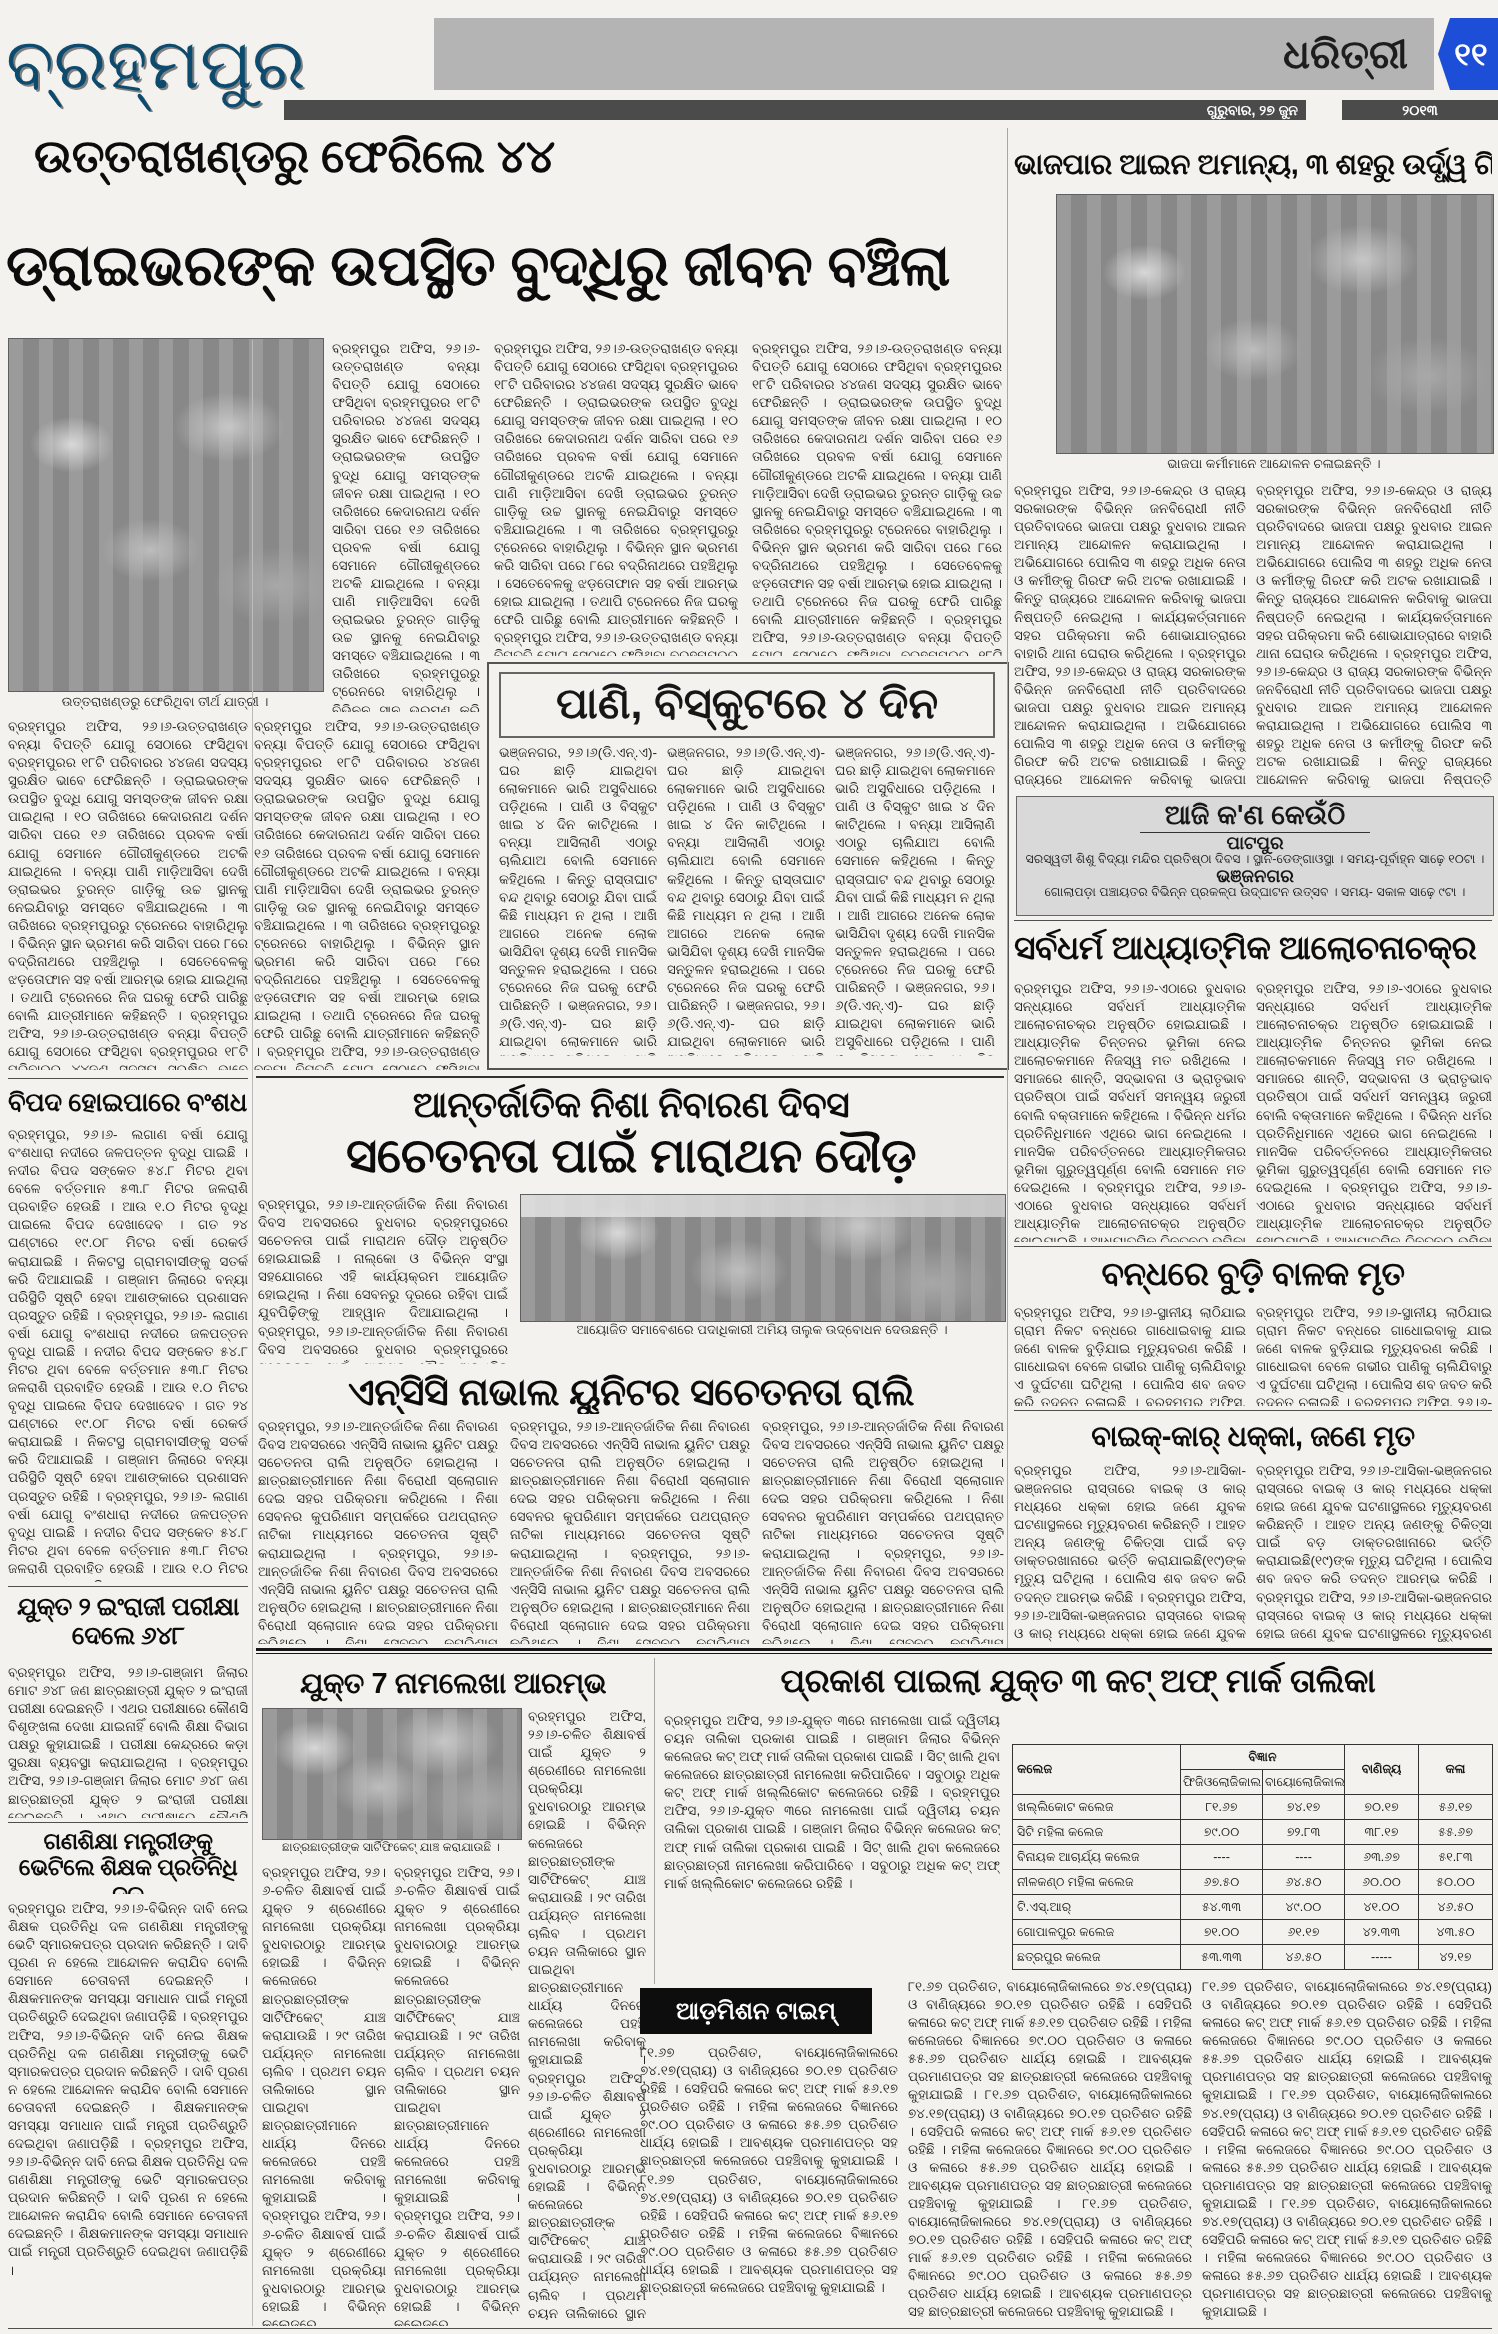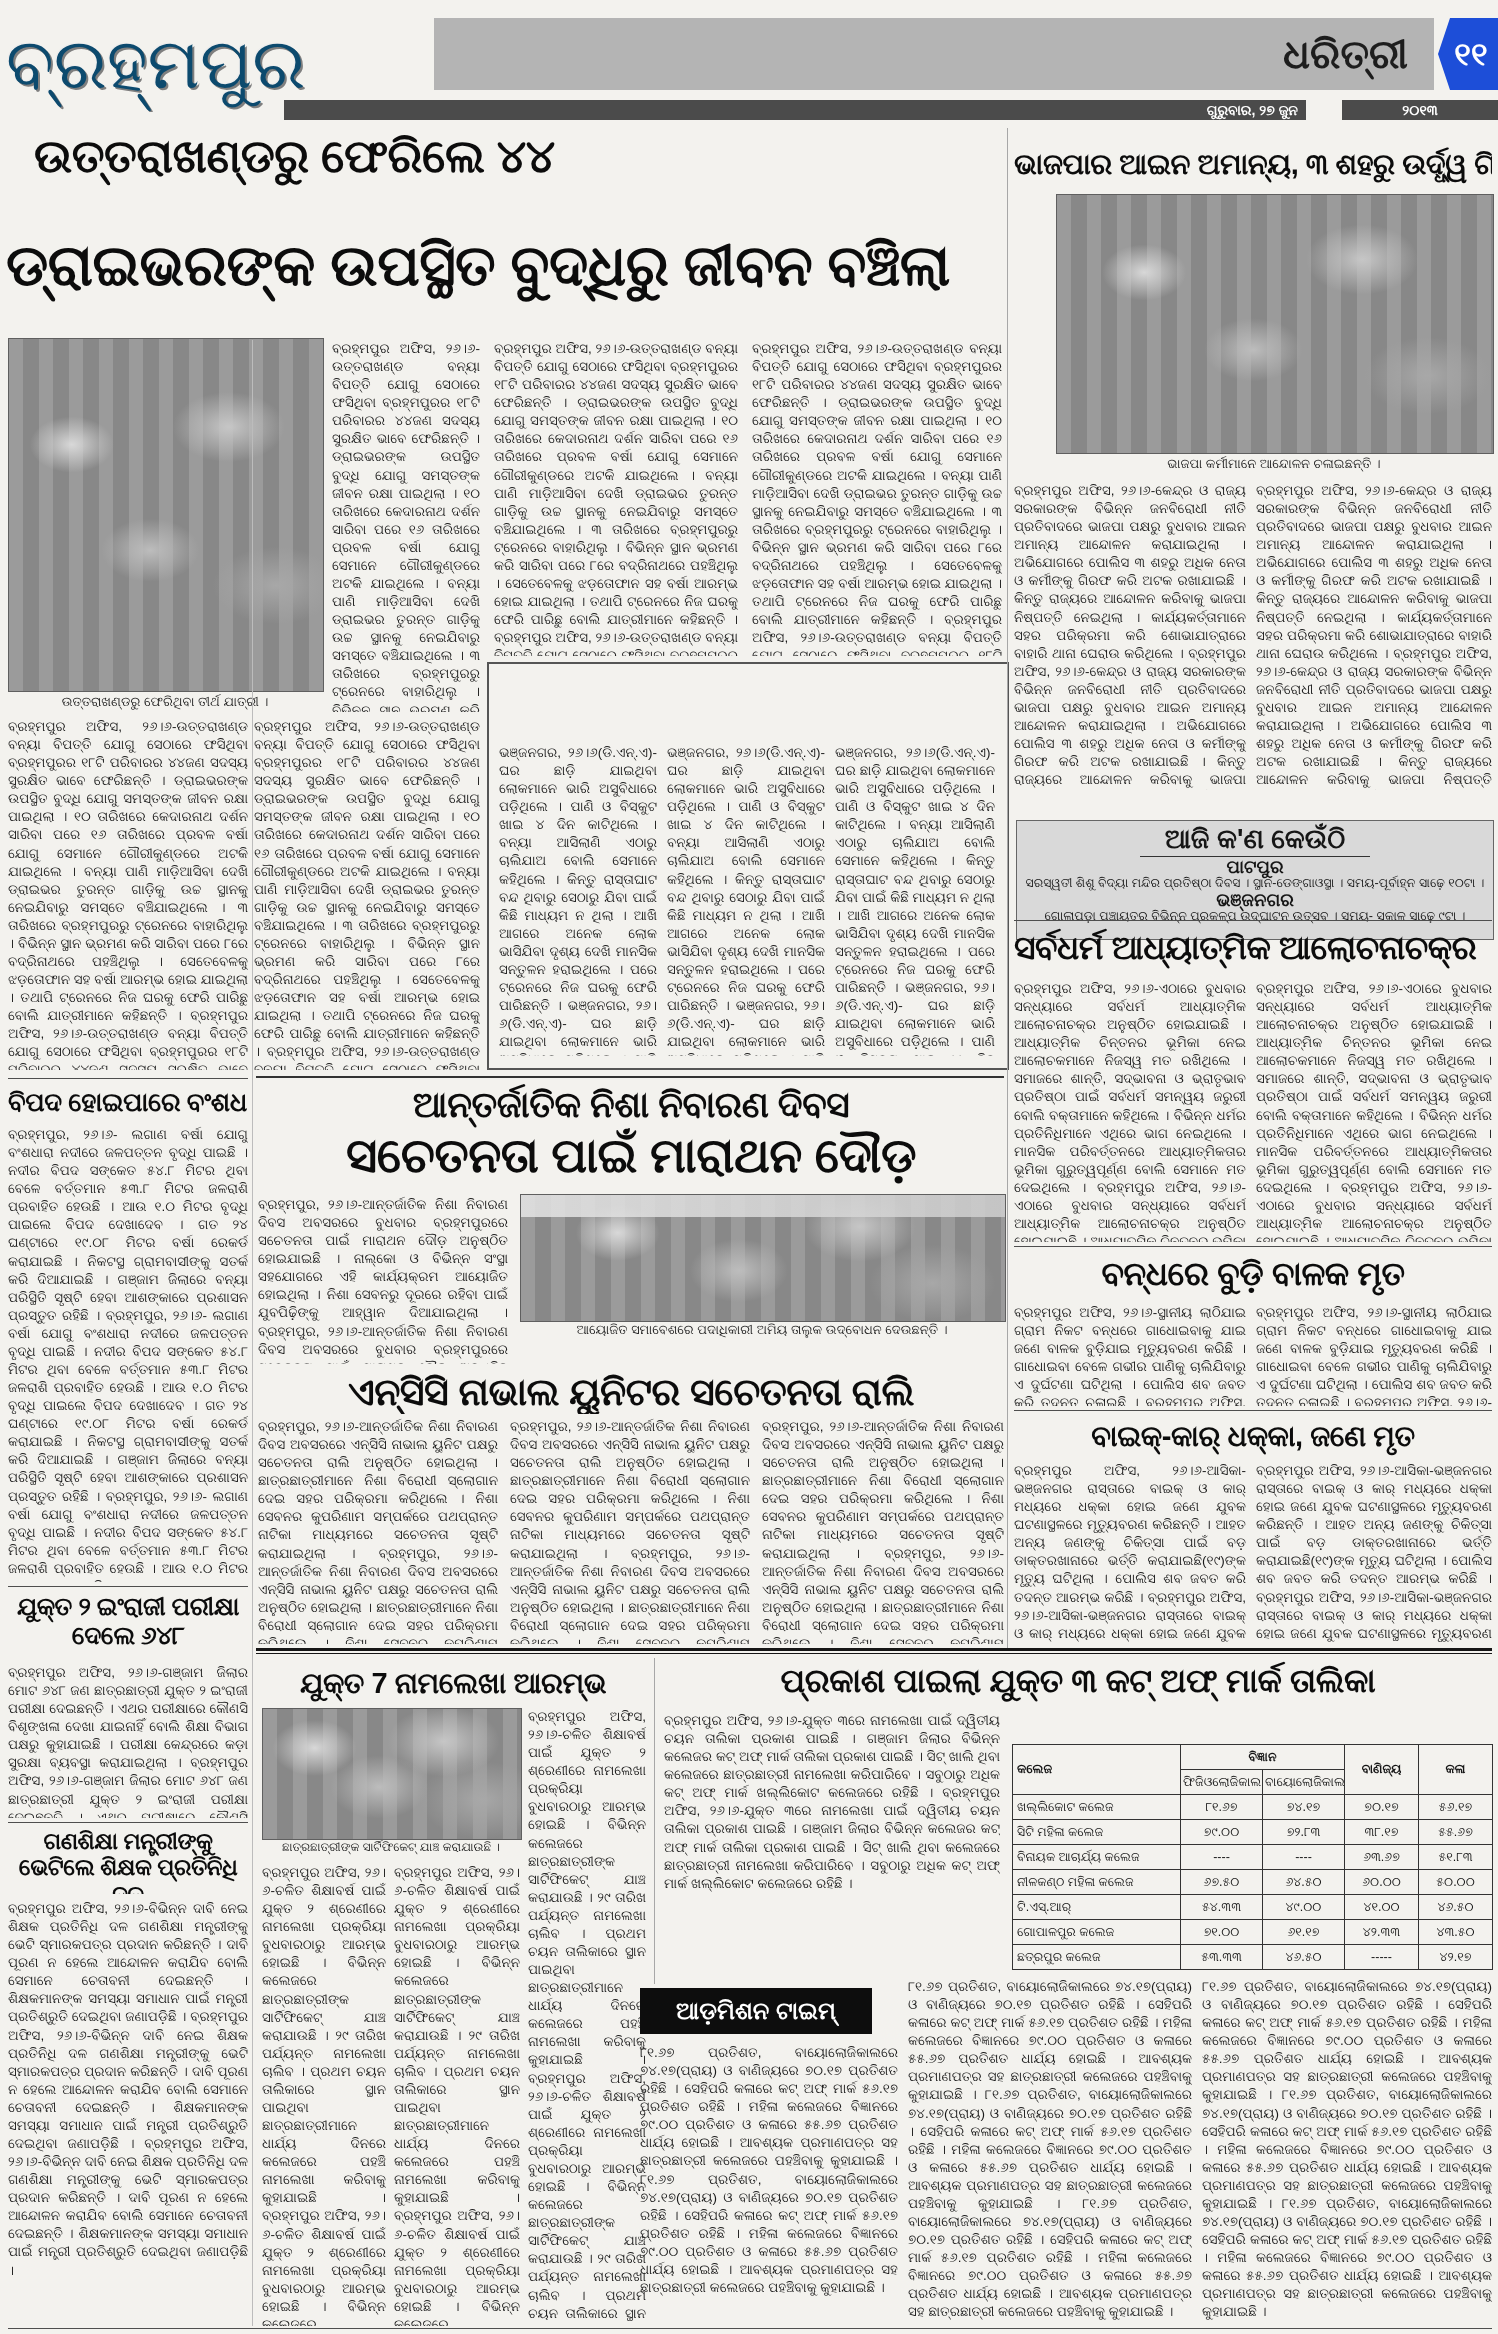--- a/index.html
+++ b/index.html
@@ -57,34 +57,35 @@
 <div class="photo" style="left:8px;top:338px;width:314px;height:352px;"></div>
 <div class="caption" style="left:8px;top:694px;width:314px;height:20px;">ଉତ୍ତରାଖଣ୍ଡରୁ ଫେରିଥିବା ତୀର୍ଥ ଯାତ୍ରୀ ।</div>
 
 <div class="col" style="left:332px;top:340px;width:148px;height:372px;">ବ୍ରହ୍ମପୁର ଅଫିସ, ୨୬।୬-ଉତ୍ତରାଖଣ୍ଡ ବନ୍ୟା ବିପତ୍ତି ଯୋଗୁ ସେଠାରେ ଫସିଥିବା ବ୍ରହ୍ମପୁରର ୧୮ଟି ପରିବାରର ୪୪ଜଣ ସଦସ୍ୟ ସୁରକ୍ଷିତ ଭାବେ ଫେରିଛନ୍ତି । ଡ୍ରାଇଭରଙ୍କ ଉପସ୍ଥିତ ବୁଦ୍ଧି ଯୋଗୁ ସମସ୍ତଙ୍କ ଜୀବନ ରକ୍ଷା ପାଇଥିଲା । ୧୦ ତାରିଖରେ କେଦାରନାଥ ଦର୍ଶନ ସାରିବା ପରେ ୧୬ ତାରିଖରେ ପ୍ରବଳ ବର୍ଷା ଯୋଗୁ ସେମାନେ ଗୌରୀକୁଣ୍ଡରେ ଅଟକି ଯାଇଥିଲେ । ବନ୍ୟା ପାଣି ମାଡ଼ିଆସିବା ଦେଖି ଡ୍ରାଇଭର ତୁରନ୍ତ ଗାଡ଼ିକୁ ଉଚ୍ଚ ସ୍ଥାନକୁ ନେଇଯିବାରୁ ସମସ୍ତେ ବଞ୍ଚିଯାଇଥିଲେ । ୩ ତାରିଖରେ ବ୍ରହ୍ମପୁରରୁ ଟ୍ରେନରେ ବାହାରିଥିଲୁ । ବିଭିନ୍ନ ସ୍ଥାନ ଭ୍ରମଣ କରି ସାରିବା ପରେ ୮ରେ ବଦ୍ରିନାଥରେ ପହଞ୍ଚିଥିଲୁ । ସେତେବେଳକୁ ଝଡ଼ତୋଫାନ ସହ ବର୍ଷା ଆରମ୍ଭ ହୋଇ ଯାଇଥିଲା । ତଥାପି ଟ୍ରେନରେ ନିଜ ଘରକୁ ଫେରି ପାରିଛୁ ବୋଲି ଯାତ୍ରୀମାନେ କହିଛନ୍ତି । ବ୍ରହ୍ମପୁର ଅଫିସ, ୨୬।୬-ଉତ୍ତରାଖଣ୍ଡ ବନ୍ୟା ବିପତ୍ତି ଯୋଗୁ ସେଠାରେ ଫସିଥିବା ବ୍ରହ୍ମପୁରର ୧୮ଟି ପରିବାରର ୪୪ଜଣ ସଦସ୍ୟ ସୁରକ୍ଷିତ ଭାବେ ଫେରିଛନ୍ତି । ଡ୍ରାଇଭରଙ୍କ ଉପସ୍ଥିତ ବୁଦ୍ଧି ଯୋଗୁ ସମସ୍ତଙ୍କ ଜୀବନ ରକ୍ଷା ପାଇଥିଲା । ୧୦ ତାରିଖରେ କେଦାରନାଥ ଦର୍ଶନ ସାରିବା ପରେ ୧୬ ତାରିଖରେ ପ୍ରବଳ ବର୍ଷା ଯୋଗୁ ସେମାନେ ଗୌରୀକୁଣ୍ଡରେ ଅଟକି ଯାଇଥିଲେ । ବନ୍ୟା ପାଣି ମାଡ଼ିଆସିବା ଦେଖି ଡ୍ରାଇଭର ତୁରନ୍ତ ଗାଡ଼ିକୁ ଉଚ୍ଚ ସ୍ଥାନକୁ ନେଇଯିବାରୁ ସମସ୍ତେ ବଞ୍ଚିଯାଇଥିଲେ । ୩ ତାରିଖରେ ବ୍ରହ୍ମପୁରରୁ ଟ୍ରେନରେ ବାହାରିଥିଲୁ । ବିଭିନ୍ନ ସ୍ଥାନ ଭ୍ରମଣ କରି ସାରିବା ପରେ ୮ରେ ବଦ୍ରିନାଥରେ ପହଞ୍ଚିଥିଲୁ । ସେତେବେଳକୁ ଝଡ଼ତୋଫାନ ସହ ବର୍ଷା ଆରମ୍ଭ ହୋଇ ଯାଇଥିଲା । ତଥାପି ଟ୍ରେନରେ ନିଜ ଘରକୁ ଫେରି ପାରିଛୁ ବୋଲି ଯାତ୍ରୀମାନେ କହିଛନ୍ତି ।</div>
 <div class="col" style="left:494px;top:340px;width:244px;height:316px;">ବ୍ରହ୍ମପୁର ଅଫିସ, ୨୬।୬-ଉତ୍ତରାଖଣ୍ଡ ବନ୍ୟା ବିପତ୍ତି ଯୋଗୁ ସେଠାରେ ଫସିଥିବା ବ୍ରହ୍ମପୁରର ୧୮ଟି ପରିବାରର ୪୪ଜଣ ସଦସ୍ୟ ସୁରକ୍ଷିତ ଭାବେ ଫେରିଛନ୍ତି । ଡ୍ରାଇଭରଙ୍କ ଉପସ୍ଥିତ ବୁଦ୍ଧି ଯୋଗୁ ସମସ୍ତଙ୍କ ଜୀବନ ରକ୍ଷା ପାଇଥିଲା । ୧୦ ତାରିଖରେ କେଦାରନାଥ ଦର୍ଶନ ସାରିବା ପରେ ୧୬ ତାରିଖରେ ପ୍ରବଳ ବର୍ଷା ଯୋଗୁ ସେମାନେ ଗୌରୀକୁଣ୍ଡରେ ଅଟକି ଯାଇଥିଲେ । ବନ୍ୟା ପାଣି ମାଡ଼ିଆସିବା ଦେଖି ଡ୍ରାଇଭର ତୁରନ୍ତ ଗାଡ଼ିକୁ ଉଚ୍ଚ ସ୍ଥାନକୁ ନେଇଯିବାରୁ ସମସ୍ତେ ବଞ୍ଚିଯାଇଥିଲେ । ୩ ତାରିଖରେ ବ୍ରହ୍ମପୁରରୁ ଟ୍ରେନରେ ବାହାରିଥିଲୁ । ବିଭିନ୍ନ ସ୍ଥାନ ଭ୍ରମଣ କରି ସାରିବା ପରେ ୮ରେ ବଦ୍ରିନାଥରେ ପହଞ୍ଚିଥିଲୁ । ସେତେବେଳକୁ ଝଡ଼ତୋଫାନ ସହ ବର୍ଷା ଆରମ୍ଭ ହୋଇ ଯାଇଥିଲା । ତଥାପି ଟ୍ରେନରେ ନିଜ ଘରକୁ ଫେରି ପାରିଛୁ ବୋଲି ଯାତ୍ରୀମାନେ କହିଛନ୍ତି । ବ୍ରହ୍ମପୁର ଅଫିସ, ୨୬।୬-ଉତ୍ତରାଖଣ୍ଡ ବନ୍ୟା ବିପତ୍ତି ଯୋଗୁ ସେଠାରେ ଫସିଥିବା ବ୍ରହ୍ମପୁରର ୧୮ଟି ପରିବାରର ୪୪ଜଣ ସଦସ୍ୟ ସୁରକ୍ଷିତ ଭାବେ ଫେରିଛନ୍ତି । ଡ୍ରାଇଭରଙ୍କ ଉପସ୍ଥିତ ବୁଦ୍ଧି ଯୋଗୁ ସମସ୍ତଙ୍କ ଜୀବନ ରକ୍ଷା ପାଇଥିଲା । ୧୦ ତାରିଖରେ କେଦାରନାଥ ଦର୍ଶନ ସାରିବା ପରେ ୧୬ ତାରିଖରେ ପ୍ରବଳ ବର୍ଷା ଯୋଗୁ ସେମାନେ ଗୌରୀକୁଣ୍ଡରେ ଅଟକି ଯାଇଥିଲେ । ବନ୍ୟା ପାଣି ମାଡ଼ିଆସିବା ଦେଖି ଡ୍ରାଇଭର ତୁରନ୍ତ ଗାଡ଼ିକୁ ଉଚ୍ଚ ସ୍ଥାନକୁ ନେଇଯିବାରୁ ସମସ୍ତେ ବଞ୍ଚିଯାଇଥିଲେ । ୩ ତାରିଖରେ ବ୍ରହ୍ମପୁରରୁ ଟ୍ରେନରେ ବାହାରିଥିଲୁ । ବିଭିନ୍ନ ସ୍ଥାନ ଭ୍ରମଣ କରି ସାରିବା ପରେ ୮ରେ ବଦ୍ରିନାଥରେ ପହଞ୍ଚିଥିଲୁ । ସେତେବେଳକୁ ଝଡ଼ତୋଫାନ ସହ ବର୍ଷା ଆରମ୍ଭ ହୋଇ ଯାଇଥିଲା । ତଥାପି ଟ୍ରେନରେ ନିଜ ଘରକୁ ଫେରି ପାରିଛୁ ବୋଲି ଯାତ୍ରୀମାନେ କହିଛନ୍ତି ।</div>
 <div class="col" style="left:752px;top:340px;width:250px;height:316px;">ବ୍ରହ୍ମପୁର ଅଫିସ, ୨୬।୬-ଉତ୍ତରାଖଣ୍ଡ ବନ୍ୟା ବିପତ୍ତି ଯୋଗୁ ସେଠାରେ ଫସିଥିବା ବ୍ରହ୍ମପୁରର ୧୮ଟି ପରିବାରର ୪୪ଜଣ ସଦସ୍ୟ ସୁରକ୍ଷିତ ଭାବେ ଫେରିଛନ୍ତି । ଡ୍ରାଇଭରଙ୍କ ଉପସ୍ଥିତ ବୁଦ୍ଧି ଯୋଗୁ ସମସ୍ତଙ୍କ ଜୀବନ ରକ୍ଷା ପାଇଥିଲା । ୧୦ ତାରିଖରେ କେଦାରନାଥ ଦର୍ଶନ ସାରିବା ପରେ ୧୬ ତାରିଖରେ ପ୍ରବଳ ବର୍ଷା ଯୋଗୁ ସେମାନେ ଗୌରୀକୁଣ୍ଡରେ ଅଟକି ଯାଇଥିଲେ । ବନ୍ୟା ପାଣି ମାଡ଼ିଆସିବା ଦେଖି ଡ୍ରାଇଭର ତୁରନ୍ତ ଗାଡ଼ିକୁ ଉଚ୍ଚ ସ୍ଥାନକୁ ନେଇଯିବାରୁ ସମସ୍ତେ ବଞ୍ଚିଯାଇଥିଲେ । ୩ ତାରିଖରେ ବ୍ରହ୍ମପୁରରୁ ଟ୍ରେନରେ ବାହାରିଥିଲୁ । ବିଭିନ୍ନ ସ୍ଥାନ ଭ୍ରମଣ କରି ସାରିବା ପରେ ୮ରେ ବଦ୍ରିନାଥରେ ପହଞ୍ଚିଥିଲୁ । ସେତେବେଳକୁ ଝଡ଼ତୋଫାନ ସହ ବର୍ଷା ଆରମ୍ଭ ହୋଇ ଯାଇଥିଲା । ତଥାପି ଟ୍ରେନରେ ନିଜ ଘରକୁ ଫେରି ପାରିଛୁ ବୋଲି ଯାତ୍ରୀମାନେ କହିଛନ୍ତି । ବ୍ରହ୍ମପୁର ଅଫିସ, ୨୬।୬-ଉତ୍ତରାଖଣ୍ଡ ବନ୍ୟା ବିପତ୍ତି ଯୋଗୁ ସେଠାରେ ଫସିଥିବା ବ୍ରହ୍ମପୁରର ୧୮ଟି ପରିବାରର ୪୪ଜଣ ସଦସ୍ୟ ସୁରକ୍ଷିତ ଭାବେ ଫେରିଛନ୍ତି । ଡ୍ରାଇଭରଙ୍କ ଉପସ୍ଥିତ ବୁଦ୍ଧି ଯୋଗୁ ସମସ୍ତଙ୍କ ଜୀବନ ରକ୍ଷା ପାଇଥିଲା । ୧୦ ତାରିଖରେ କେଦାରନାଥ ଦର୍ଶନ ସାରିବା ପରେ ୧୬ ତାରିଖରେ ପ୍ରବଳ ବର୍ଷା ଯୋଗୁ ସେମାନେ ଗୌରୀକୁଣ୍ଡରେ ଅଟକି ଯାଇଥିଲେ । ବନ୍ୟା ପାଣି ମାଡ଼ିଆସିବା ଦେଖି ଡ୍ରାଇଭର ତୁରନ୍ତ ଗାଡ଼ିକୁ ଉଚ୍ଚ ସ୍ଥାନକୁ ନେଇଯିବାରୁ ସମସ୍ତେ ବଞ୍ଚିଯାଇଥିଲେ । ୩ ତାରିଖରେ ବ୍ରହ୍ମପୁରରୁ ଟ୍ରେନରେ ବାହାରିଥିଲୁ । ବିଭିନ୍ନ ସ୍ଥାନ ଭ୍ରମଣ କରି ସାରିବା ପରେ ୮ରେ ବଦ୍ରିନାଥରେ ପହଞ୍ଚିଥିଲୁ । ସେତେବେଳକୁ ଝଡ଼ତୋଫାନ ସହ ବର୍ଷା ଆରମ୍ଭ ହୋଇ ଯାଇଥିଲା । ତଥାପି ଟ୍ରେନରେ ନିଜ ଘରକୁ ଫେରି ପାରିଛୁ ବୋଲି ଯାତ୍ରୀମାନେ କହିଛନ୍ତି ।</div>
 <div class="col" style="left:8px;top:718px;width:240px;height:352px;">ବ୍ରହ୍ମପୁର ଅଫିସ, ୨୬।୬-ଉତ୍ତରାଖଣ୍ଡ ବନ୍ୟା ବିପତ୍ତି ଯୋଗୁ ସେଠାରେ ଫସିଥିବା ବ୍ରହ୍ମପୁରର ୧୮ଟି ପରିବାରର ୪୪ଜଣ ସଦସ୍ୟ ସୁରକ୍ଷିତ ଭାବେ ଫେରିଛନ୍ତି । ଡ୍ରାଇଭରଙ୍କ ଉପସ୍ଥିତ ବୁଦ୍ଧି ଯୋଗୁ ସମସ୍ତଙ୍କ ଜୀବନ ରକ୍ଷା ପାଇଥିଲା । ୧୦ ତାରିଖରେ କେଦାରନାଥ ଦର୍ଶନ ସାରିବା ପରେ ୧୬ ତାରିଖରେ ପ୍ରବଳ ବର୍ଷା ଯୋଗୁ ସେମାନେ ଗୌରୀକୁଣ୍ଡରେ ଅଟକି ଯାଇଥିଲେ । ବନ୍ୟା ପାଣି ମାଡ଼ିଆସିବା ଦେଖି ଡ୍ରାଇଭର ତୁରନ୍ତ ଗାଡ଼ିକୁ ଉଚ୍ଚ ସ୍ଥାନକୁ ନେଇଯିବାରୁ ସମସ୍ତେ ବଞ୍ଚିଯାଇଥିଲେ । ୩ ତାରିଖରେ ବ୍ରହ୍ମପୁରରୁ ଟ୍ରେନରେ ବାହାରିଥିଲୁ । ବିଭିନ୍ନ ସ୍ଥାନ ଭ୍ରମଣ କରି ସାରିବା ପରେ ୮ରେ ବଦ୍ରିନାଥରେ ପହଞ୍ଚିଥିଲୁ । ସେତେବେଳକୁ ଝଡ଼ତୋଫାନ ସହ ବର୍ଷା ଆରମ୍ଭ ହୋଇ ଯାଇଥିଲା । ତଥାପି ଟ୍ରେନରେ ନିଜ ଘରକୁ ଫେରି ପାରିଛୁ ବୋଲି ଯାତ୍ରୀମାନେ କହିଛନ୍ତି । ବ୍ରହ୍ମପୁର ଅଫିସ, ୨୬।୬-ଉତ୍ତରାଖଣ୍ଡ ବନ୍ୟା ବିପତ୍ତି ଯୋଗୁ ସେଠାରେ ଫସିଥିବା ବ୍ରହ୍ମପୁରର ୧୮ଟି ପରିବାରର ୪୪ଜଣ ସଦସ୍ୟ ସୁରକ୍ଷିତ ଭାବେ ଫେରିଛନ୍ତି । ଡ୍ରାଇଭରଙ୍କ ଉପସ୍ଥିତ ବୁଦ୍ଧି ଯୋଗୁ ସମସ୍ତଙ୍କ ଜୀବନ ରକ୍ଷା ପାଇଥିଲା । ୧୦ ତାରିଖରେ କେଦାରନାଥ ଦର୍ଶନ ସାରିବା ପରେ ୧୬ ତାରିଖରେ ପ୍ରବଳ ବର୍ଷା ଯୋଗୁ ସେମାନେ ଗୌରୀକୁଣ୍ଡରେ ଅଟକି ଯାଇଥିଲେ । ବନ୍ୟା ପାଣି ମାଡ଼ିଆସିବା ଦେଖି ଡ୍ରାଇଭର ତୁରନ୍ତ ଗାଡ଼ିକୁ ଉଚ୍ଚ ସ୍ଥାନକୁ ନେଇଯିବାରୁ ସମସ୍ତେ ବଞ୍ଚିଯାଇଥିଲେ । ୩ ତାରିଖରେ ବ୍ରହ୍ମପୁରରୁ ଟ୍ରେନରେ ବାହାରିଥିଲୁ । ବିଭିନ୍ନ ସ୍ଥାନ ଭ୍ରମଣ କରି ସାରିବା ପରେ ୮ରେ ବଦ୍ରିନାଥରେ ପହଞ୍ଚିଥିଲୁ । ସେତେବେଳକୁ ଝଡ଼ତୋଫାନ ସହ ବର୍ଷା ଆରମ୍ଭ ହୋଇ ଯାଇଥିଲା । ତଥାପି ଟ୍ରେନରେ ନିଜ ଘରକୁ ଫେରି ପାରିଛୁ ବୋଲି ଯାତ୍ରୀମାନେ କହିଛନ୍ତି ।</div>
 <div class="col" style="left:254px;top:718px;width:226px;height:352px;">ବ୍ରହ୍ମପୁର ଅଫିସ, ୨୬।୬-ଉତ୍ତରାଖଣ୍ଡ ବନ୍ୟା ବିପତ୍ତି ଯୋଗୁ ସେଠାରେ ଫସିଥିବା ବ୍ରହ୍ମପୁରର ୧୮ଟି ପରିବାରର ୪୪ଜଣ ସଦସ୍ୟ ସୁରକ୍ଷିତ ଭାବେ ଫେରିଛନ୍ତି । ଡ୍ରାଇଭରଙ୍କ ଉପସ୍ଥିତ ବୁଦ୍ଧି ଯୋଗୁ ସମସ୍ତଙ୍କ ଜୀବନ ରକ୍ଷା ପାଇଥିଲା । ୧୦ ତାରିଖରେ କେଦାରନାଥ ଦର୍ଶନ ସାରିବା ପରେ ୧୬ ତାରିଖରେ ପ୍ରବଳ ବର୍ଷା ଯୋଗୁ ସେମାନେ ଗୌରୀକୁଣ୍ଡରେ ଅଟକି ଯାଇଥିଲେ । ବନ୍ୟା ପାଣି ମାଡ଼ିଆସିବା ଦେଖି ଡ୍ରାଇଭର ତୁରନ୍ତ ଗାଡ଼ିକୁ ଉଚ୍ଚ ସ୍ଥାନକୁ ନେଇଯିବାରୁ ସମସ୍ତେ ବଞ୍ଚିଯାଇଥିଲେ । ୩ ତାରିଖରେ ବ୍ରହ୍ମପୁରରୁ ଟ୍ରେନରେ ବାହାରିଥିଲୁ । ବିଭିନ୍ନ ସ୍ଥାନ ଭ୍ରମଣ କରି ସାରିବା ପରେ ୮ରେ ବଦ୍ରିନାଥରେ ପହଞ୍ଚିଥିଲୁ । ସେତେବେଳକୁ ଝଡ଼ତୋଫାନ ସହ ବର୍ଷା ଆରମ୍ଭ ହୋଇ ଯାଇଥିଲା । ତଥାପି ଟ୍ରେନରେ ନିଜ ଘରକୁ ଫେରି ପାରିଛୁ ବୋଲି ଯାତ୍ରୀମାନେ କହିଛନ୍ତି । ବ୍ରହ୍ମପୁର ଅଫିସ, ୨୬।୬-ଉତ୍ତରାଖଣ୍ଡ ବନ୍ୟା ବିପତ୍ତି ଯୋଗୁ ସେଠାରେ ଫସିଥିବା ବ୍ରହ୍ମପୁରର ୧୮ଟି ପରିବାରର ୪୪ଜଣ ସଦସ୍ୟ ସୁରକ୍ଷିତ ଭାବେ ଫେରିଛନ୍ତି । ଡ୍ରାଇଭରଙ୍କ ଉପସ୍ଥିତ ବୁଦ୍ଧି ଯୋଗୁ ସମସ୍ତଙ୍କ ଜୀବନ ରକ୍ଷା ପାଇଥିଲା । ୧୦ ତାରିଖରେ କେଦାରନାଥ ଦର୍ଶନ ସାରିବା ପରେ ୧୬ ତାରିଖରେ ପ୍ରବଳ ବର୍ଷା ଯୋଗୁ ସେମାନେ ଗୌରୀକୁଣ୍ଡରେ ଅଟକି ଯାଇଥିଲେ । ବନ୍ୟା ପାଣି ମାଡ଼ିଆସିବା ଦେଖି ଡ୍ରାଇଭର ତୁରନ୍ତ ଗାଡ଼ିକୁ ଉଚ୍ଚ ସ୍ଥାନକୁ ନେଇଯିବାରୁ ସମସ୍ତେ ବଞ୍ଚିଯାଇଥିଲେ । ୩ ତାରିଖରେ ବ୍ରହ୍ମପୁରରୁ ଟ୍ରେନରେ ବାହାରିଥିଲୁ । ବିଭିନ୍ନ ସ୍ଥାନ ଭ୍ରମଣ କରି ସାରିବା ପରେ ୮ରେ ବଦ୍ରିନାଥରେ ପହଞ୍ଚିଥିଲୁ । ସେତେବେଳକୁ ଝଡ଼ତୋଫାନ ସହ ବର୍ଷା ଆରମ୍ଭ ହୋଇ ଯାଇଥିଲା । ତଥାପି ଟ୍ରେନରେ ନିଜ ଘରକୁ ଫେରି ପାରିଛୁ ବୋଲି ଯାତ୍ରୀମାନେ କହିଛନ୍ତି ।</div>
 
 <div class="box-outline" style="left:487px;top:662px;width:518px;height:404px;">
+  <div style="position:absolute;left:10px;top:8px;width:492px;height:62px;border:2px solid #666;font-size:43px;font-weight:800;text-align:center;line-height:58px;white-space:nowrap;overflow:hidden;">ପାଣି, ବିସ୍କୁଟରେ ୪ ଦିନ</div>
   <div class="col" style="left:10px;top:80px;width:158px;height:312px;">ଭଞ୍ଜନଗର, ୨୬।୬(ଡି.ଏନ୍.ଏ)- ଘର ଛାଡ଼ି ଯାଇଥିବା ଲୋକମାନେ ଭାରି ଅସୁବିଧାରେ ପଡ଼ିଥିଲେ । ପାଣି ଓ ବିସ୍କୁଟ ଖାଇ ୪ ଦିନ କାଟିଥିଲେ । ବନ୍ୟା ଆସିଲାଣି ଏଠାରୁ ଚାଲିଯାଅ ବୋଲି ସେମାନେ କହିଥିଲେ । କିନ୍ତୁ ରାସ୍ତାଘାଟ ବନ୍ଦ ଥିବାରୁ ସେଠାରୁ ଯିବା ପାଇଁ କିଛି ମାଧ୍ୟମ ନ ଥିଲା । ଆଖି ଆଗରେ ଅନେକ ଲୋକ ଭାସିଯିବା ଦୃଶ୍ୟ ଦେଖି ମାନସିକ ସନ୍ତୁଳନ ହରାଇଥିଲେ । ପରେ ଟ୍ରେନରେ ନିଜ ଘରକୁ ଫେରି ପାରିଛନ୍ତି । ଭଞ୍ଜନଗର, ୨୬।୬(ଡି.ଏନ୍.ଏ)- ଘର ଛାଡ଼ି ଯାଇଥିବା ଲୋକମାନେ ଭାରି ଅସୁବିଧାରେ ପଡ଼ିଥିଲେ । ପାଣି ଓ ବିସ୍କୁଟ ଖାଇ ୪ ଦିନ କାଟିଥିଲେ । ବନ୍ୟା ଆସିଲାଣି ଏଠାରୁ ଚାଲିଯାଅ ବୋଲି ସେମାନେ କହିଥିଲେ । କିନ୍ତୁ ରାସ୍ତାଘାଟ ବନ୍ଦ ଥିବାରୁ ସେଠାରୁ ଯିବା ପାଇଁ କିଛି ମାଧ୍ୟମ ନ ଥିଲା । ଆଖି ଆଗରେ ଅନେକ ଲୋକ ଭାସିଯିବା ଦୃଶ୍ୟ ଦେଖି ମାନସିକ ସନ୍ତୁଳନ ହରାଇଥିଲେ । ପରେ ଟ୍ରେନରେ ନିଜ ଘରକୁ ଫେରି ପାରିଛନ୍ତି ।</div>
   <div class="col" style="left:178px;top:80px;width:158px;height:312px;">ଭଞ୍ଜନଗର, ୨୬।୬(ଡି.ଏନ୍.ଏ)- ଘର ଛାଡ଼ି ଯାଇଥିବା ଲୋକମାନେ ଭାରି ଅସୁବିଧାରେ ପଡ଼ିଥିଲେ । ପାଣି ଓ ବିସ୍କୁଟ ଖାଇ ୪ ଦିନ କାଟିଥିଲେ । ବନ୍ୟା ଆସିଲାଣି ଏଠାରୁ ଚାଲିଯାଅ ବୋଲି ସେମାନେ କହିଥିଲେ । କିନ୍ତୁ ରାସ୍ତାଘାଟ ବନ୍ଦ ଥିବାରୁ ସେଠାରୁ ଯିବା ପାଇଁ କିଛି ମାଧ୍ୟମ ନ ଥିଲା । ଆଖି ଆଗରେ ଅନେକ ଲୋକ ଭାସିଯିବା ଦୃଶ୍ୟ ଦେଖି ମାନସିକ ସନ୍ତୁଳନ ହରାଇଥିଲେ । ପରେ ଟ୍ରେନରେ ନିଜ ଘରକୁ ଫେରି ପାରିଛନ୍ତି । ଭଞ୍ଜନଗର, ୨୬।୬(ଡି.ଏନ୍.ଏ)- ଘର ଛାଡ଼ି ଯାଇଥିବା ଲୋକମାନେ ଭାରି ଅସୁବିଧାରେ ପଡ଼ିଥିଲେ । ପାଣି ଓ ବିସ୍କୁଟ ଖାଇ ୪ ଦିନ କାଟିଥିଲେ । ବନ୍ୟା ଆସିଲାଣି ଏଠାରୁ ଚାଲିଯାଅ ବୋଲି ସେମାନେ କହିଥିଲେ । କିନ୍ତୁ ରାସ୍ତାଘାଟ ବନ୍ଦ ଥିବାରୁ ସେଠାରୁ ଯିବା ପାଇଁ କିଛି ମାଧ୍ୟମ ନ ଥିଲା । ଆଖି ଆଗରେ ଅନେକ ଲୋକ ଭାସିଯିବା ଦୃଶ୍ୟ ଦେଖି ମାନସିକ ସନ୍ତୁଳନ ହରାଇଥିଲେ । ପରେ ଟ୍ରେନରେ ନିଜ ଘରକୁ ଫେରି ପାରିଛନ୍ତି ।</div>
   <div class="col" style="left:346px;top:80px;width:160px;height:312px;">ଭଞ୍ଜନଗର, ୨୬।୬(ଡି.ଏନ୍.ଏ)- ଘର ଛାଡ଼ି ଯାଇଥିବା ଲୋକମାନେ ଭାରି ଅସୁବିଧାରେ ପଡ଼ିଥିଲେ । ପାଣି ଓ ବିସ୍କୁଟ ଖାଇ ୪ ଦିନ କାଟିଥିଲେ । ବନ୍ୟା ଆସିଲାଣି ଏଠାରୁ ଚାଲିଯାଅ ବୋଲି ସେମାନେ କହିଥିଲେ । କିନ୍ତୁ ରାସ୍ତାଘାଟ ବନ୍ଦ ଥିବାରୁ ସେଠାରୁ ଯିବା ପାଇଁ କିଛି ମାଧ୍ୟମ ନ ଥିଲା । ଆଖି ଆଗରେ ଅନେକ ଲୋକ ଭାସିଯିବା ଦୃଶ୍ୟ ଦେଖି ମାନସିକ ସନ୍ତୁଳନ ହରାଇଥିଲେ । ପରେ ଟ୍ରେନରେ ନିଜ ଘରକୁ ଫେରି ପାରିଛନ୍ତି । ଭଞ୍ଜନଗର, ୨୬।୬(ଡି.ଏନ୍.ଏ)- ଘର ଛାଡ଼ି ଯାଇଥିବା ଲୋକମାନେ ଭାରି ଅସୁବିଧାରେ ପଡ଼ିଥିଲେ । ପାଣି ଓ ବିସ୍କୁଟ ଖାଇ ୪ ଦିନ କାଟିଥିଲେ । ବନ୍ୟା ଆସିଲାଣି ଏଠାରୁ ଚାଲିଯାଅ ବୋଲି ସେମାନେ କହିଥିଲେ । କିନ୍ତୁ ରାସ୍ତାଘାଟ ବନ୍ଦ ଥିବାରୁ ସେଠାରୁ ଯିବା ପାଇଁ କିଛି ମାଧ୍ୟମ ନ ଥିଲା । ଆଖି ଆଗରେ ଅନେକ ଲୋକ ଭାସିଯିବା ଦୃଶ୍ୟ ଦେଖି ମାନସିକ ସନ୍ତୁଳନ ହରାଇଥିଲେ । ପରେ ଟ୍ରେନରେ ନିଜ ଘରକୁ ଫେରି ପାରିଛନ୍ତି ।</div>
 </div>
 
 <div class="vrule" style="left:1007px;top:128px;height:1522px;"></div>
 
 <div class="head center" style="left:1014px;top:142px;width:478px;height:46px;font-size:29px;line-height:44px;">ଭାଜପାର ଆଇନ ଅମାନ୍ୟ, ୩ ଶହରୁ ଉର୍ଦ୍ଧ୍ୱ ଗିରଫ</div>
 <div class="photo" style="left:1056px;top:194px;width:436px;height:258px;"></div>
 <div class="caption" style="left:1056px;top:456px;width:436px;height:20px;">ଭାଜପା କର୍ମୀମାନେ ଆନ୍ଦୋଳନ ଚଳାଇଛନ୍ତି ।</div>
 <div class="col" style="left:1014px;top:482px;width:232px;height:308px;">ବ୍ରହ୍ମପୁର ଅଫିସ, ୨୬।୬-କେନ୍ଦ୍ର ଓ ରାଜ୍ୟ ସରକାରଙ୍କ ବିଭିନ୍ନ ଜନବିରୋଧୀ ନୀତି ପ୍ରତିବାଦରେ ଭାଜପା ପକ୍ଷରୁ ବୁଧବାର ଆଇନ ଅମାନ୍ୟ ଆନ୍ଦୋଳନ କରାଯାଇଥିଲା । ଅଭିଯୋଗରେ ପୋଲିସ ୩ ଶହରୁ ଅଧିକ ନେତା ଓ କର୍ମୀଙ୍କୁ ଗିରଫ କରି ଅଟକ ରଖାଯାଇଛି । କିନ୍ତୁ ରାଜ୍ୟରେ ଆନ୍ଦୋଳନ କରିବାକୁ ଭାଜପା ନିଷ୍ପତ୍ତି ନେଇଥିଲା । କାର୍ଯ୍ୟକର୍ତ୍ତାମାନେ ସହର ପରିକ୍ରମା କରି ଶୋଭାଯାତ୍ରାରେ ବାହାରି ଥାନା ଘେରାଉ କରିଥିଲେ । ବ୍ରହ୍ମପୁର ଅଫିସ, ୨୬।୬-କେନ୍ଦ୍ର ଓ ରାଜ୍ୟ ସରକାରଙ୍କ ବିଭିନ୍ନ ଜନବିରୋଧୀ ନୀତି ପ୍ରତିବାଦରେ ଭାଜପା ପକ୍ଷରୁ ବୁଧବାର ଆଇନ ଅମାନ୍ୟ ଆନ୍ଦୋଳନ କରାଯାଇଥିଲା । ଅଭିଯୋଗରେ ପୋଲିସ ୩ ଶହରୁ ଅଧିକ ନେତା ଓ କର୍ମୀଙ୍କୁ ଗିରଫ କରି ଅଟକ ରଖାଯାଇଛି । କିନ୍ତୁ ରାଜ୍ୟରେ ଆନ୍ଦୋଳନ କରିବାକୁ ଭାଜପା ନିଷ୍ପତ୍ତି ନେଇଥିଲା । କାର୍ଯ୍ୟକର୍ତ୍ତାମାନେ ସହର ପରିକ୍ରମା କରି ଶୋଭାଯାତ୍ରାରେ ବାହାରି ଥାନା ଘେରାଉ କରିଥିଲେ ।</div>
 <div class="col" style="left:1256px;top:482px;width:236px;height:308px;">ବ୍ରହ୍ମପୁର ଅଫିସ, ୨୬।୬-କେନ୍ଦ୍ର ଓ ରାଜ୍ୟ ସରକାରଙ୍କ ବିଭିନ୍ନ ଜନବିରୋଧୀ ନୀତି ପ୍ରତିବାଦରେ ଭାଜପା ପକ୍ଷରୁ ବୁଧବାର ଆଇନ ଅମାନ୍ୟ ଆନ୍ଦୋଳନ କରାଯାଇଥିଲା । ଅଭିଯୋଗରେ ପୋଲିସ ୩ ଶହରୁ ଅଧିକ ନେତା ଓ କର୍ମୀଙ୍କୁ ଗିରଫ କରି ଅଟକ ରଖାଯାଇଛି । କିନ୍ତୁ ରାଜ୍ୟରେ ଆନ୍ଦୋଳନ କରିବାକୁ ଭାଜପା ନିଷ୍ପତ୍ତି ନେଇଥିଲା । କାର୍ଯ୍ୟକର୍ତ୍ତାମାନେ ସହର ପରିକ୍ରମା କରି ଶୋଭାଯାତ୍ରାରେ ବାହାରି ଥାନା ଘେରାଉ କରିଥିଲେ । ବ୍ରହ୍ମପୁର ଅଫିସ, ୨୬।୬-କେନ୍ଦ୍ର ଓ ରାଜ୍ୟ ସରକାରଙ୍କ ବିଭିନ୍ନ ଜନବିରୋଧୀ ନୀତି ପ୍ରତିବାଦରେ ଭାଜପା ପକ୍ଷରୁ ବୁଧବାର ଆଇନ ଅମାନ୍ୟ ଆନ୍ଦୋଳନ କରାଯାଇଥିଲା । ଅଭିଯୋଗରେ ପୋଲିସ ୩ ଶହରୁ ଅଧିକ ନେତା ଓ କର୍ମୀଙ୍କୁ ଗିରଫ କରି ଅଟକ ରଖାଯାଇଛି । କିନ୍ତୁ ରାଜ୍ୟରେ ଆନ୍ଦୋଳନ କରିବାକୁ ଭାଜପା ନିଷ୍ପତ୍ତି ନେଇଥିଲା । କାର୍ଯ୍ୟକର୍ତ୍ତାମାନେ ସହର ପରିକ୍ରମା କରି ଶୋଭାଯାତ୍ରାରେ ବାହାରି ଥାନା ଘେରାଉ କରିଥିଲେ ।</div>
 
-<div class="eventsbox" style="left:1016px;top:796px;width:478px;height:120px;margin-top:24px;">
+<div class="eventsbox" style="left:1016px;top:796px;width:478px;height:120px;">
   <div class="ev-title">ଆଜି କ'ଣ କେଉଁଠି</div>
   <div class="ev-line"></div>
   <div class="ev-place">ପାଟପୁର</div>
   <div class="ev-item">ସରସ୍ୱତୀ ଶିଶୁ ବିଦ୍ୟା ମନ୍ଦିର ପ୍ରତିଷ୍ଠା ଦିବସ । ସ୍ଥାନ-ଡେଙ୍ଗାଓସ୍ଥା । ସମୟ-ପୂର୍ବାହ୍ନ ସାଢ଼େ ୧୦ଟା ।</div>
   <div class="ev-place">ଭଞ୍ଜନଗର</div>
   <div class="ev-item">ଗୋଲାପଡ଼ା ପଞ୍ଚାୟତର ବିଭିନ୍ନ ପ୍ରକଳ୍ପ ଉଦ୍‌ଘାଟନ ଉତ୍ସବ । ସମୟ- ସକାଳ ସାଢ଼େ ୯ଟା ।</div>
 </div>
 
 <div class="hrule" style="left:1014px;top:920px;width:478px;"></div>
 <div class="head" style="left:1014px;top:926px;width:478px;height:46px;font-size:33px;line-height:44px;">ସର୍ବଧର୍ମ ଆଧ୍ୟାତ୍ମିକ ଆଲୋଚନାଚକ୍ର</div>

